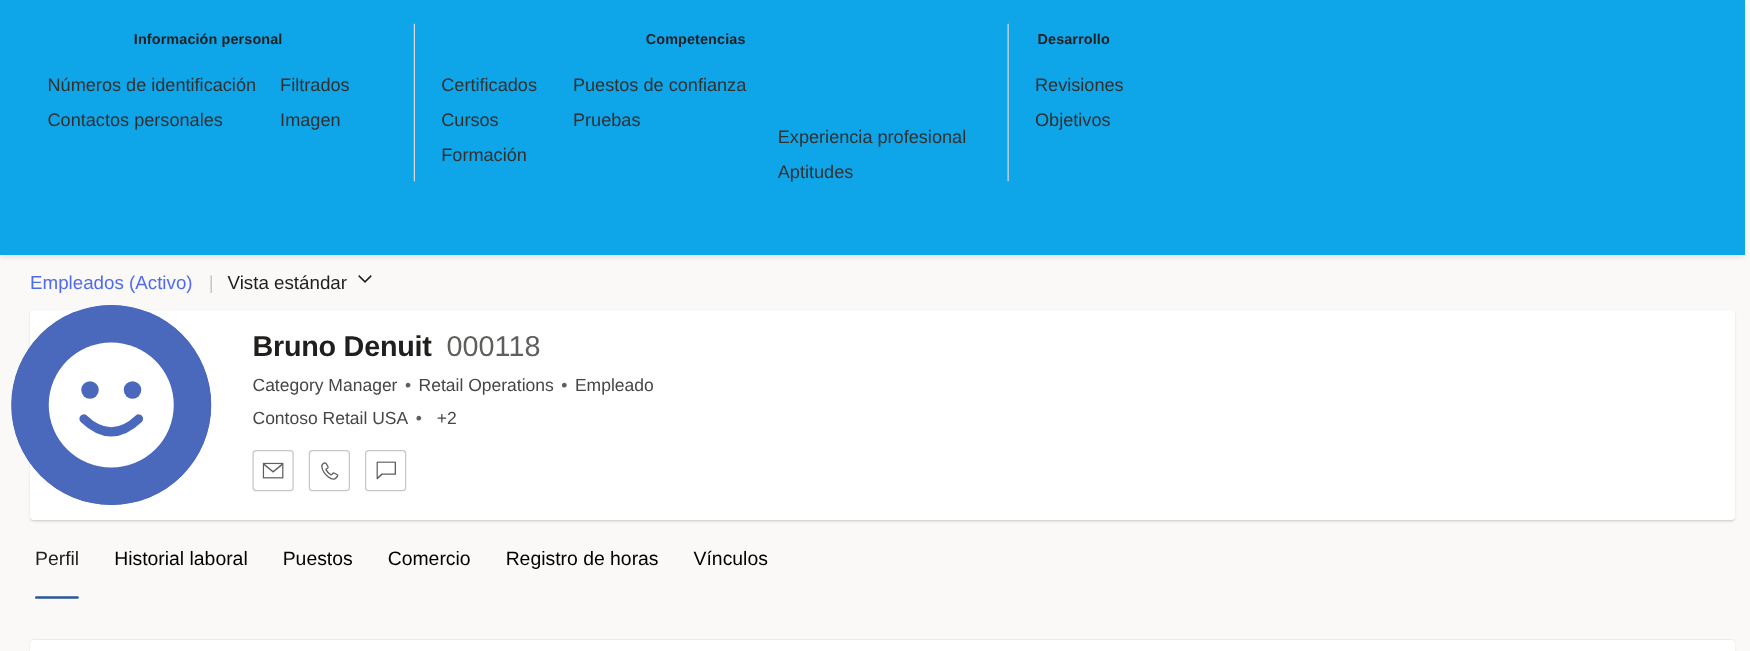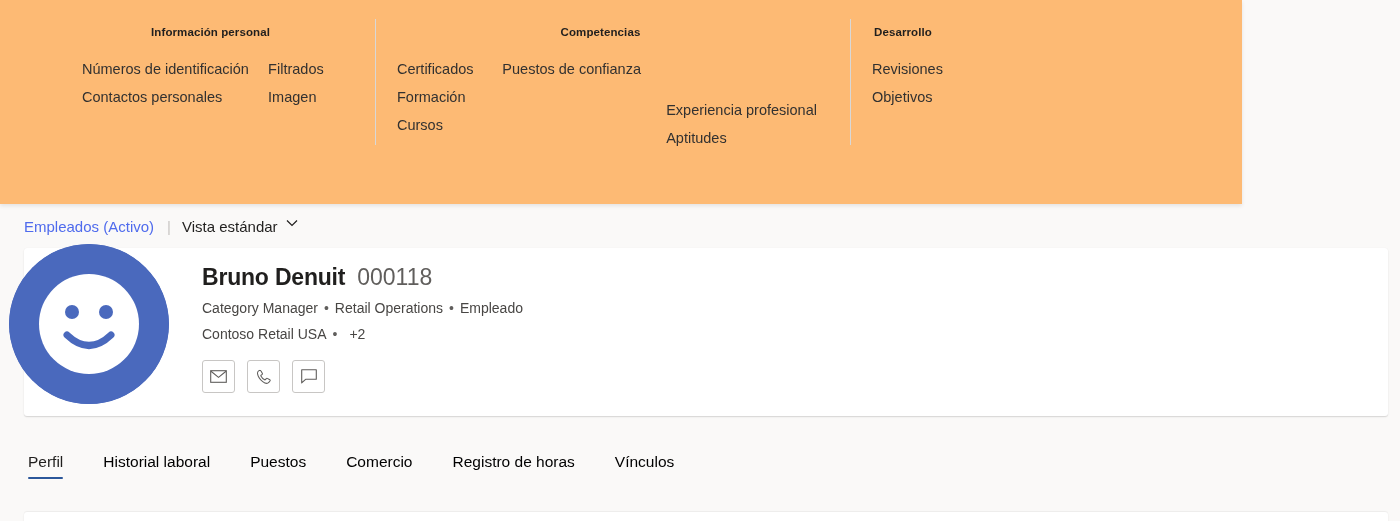--- a/index.html
+++ b/index.html
@@ -16,26 +16,25 @@
     color: #323130;
     position: relative;
     -webkit-font-smoothing: antialiased;
   }
 
   
   .megamenu {
     position: absolute;
     left: 0;
     top: 0;
-    width: 1242px;
+    width: 1396px;
     height: 204px;
-    background: #fdba74;
+    background: #0ea5e9;
     box-shadow: 0 2px 4px rgba(0,0,0,0.09);
     z-index: 5;
-    padding-left: 44px;
   }
 
   .megamenu-inner {
     display: flex;
     align-items: flex-start;
     padding-top: 26px;
     padding-left: 0;
   }
 
   .menu-group {
@@ -225,22 +224,21 @@
     cursor: pointer;
   }
   .act-btn svg { display: block; }
 
   
   .tabs {
     position: absolute;
     left: 24px;
     top: 235px;
     display: flex;
-    align-items: flex-end;
-    gap: 12px;
+    gap: 0px;
     height: 40px;
   }
 
   .tab {
     font-size: 15.5px;
     color: #000000;
     padding: 0 14px 8px 14px;
     cursor: pointer;
     white-space: nowrap;
     position: relative;
@@ -290,25 +288,26 @@
           <a class="menu-link">Imagen</a>
         </div>
       </div>
     </div>
 
     <div class="menu-group g2 sep-left">
       <div class="group-title">Competencias</div>
       <div class="cols">
         <div class="col col-a">
           <a class="menu-link">Certificados</a>
+          <a class="menu-link">Cursos</a>
           <a class="menu-link">Formación</a>
-          <a class="menu-link">Cursos</a>
         </div>
         <div class="col col-b">
           <a class="menu-link">Puestos de confianza</a>
+          <a class="menu-link">Pruebas</a>
         </div>
         <div class="col col-c">
           <a class="menu-link">Experiencia profesional</a>
           <a class="menu-link">Aptitudes</a>
         </div>
       </div>
     </div>
 
     <div class="menu-group g3 sep-left">
       <div class="group-title">Desarrollo</div>

